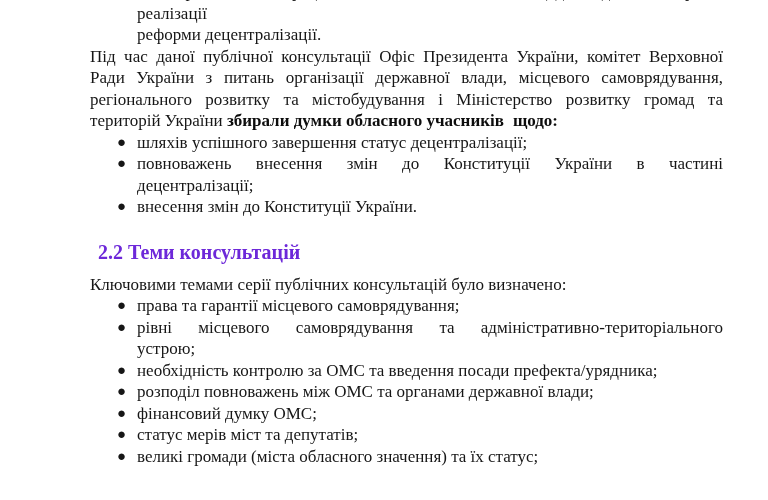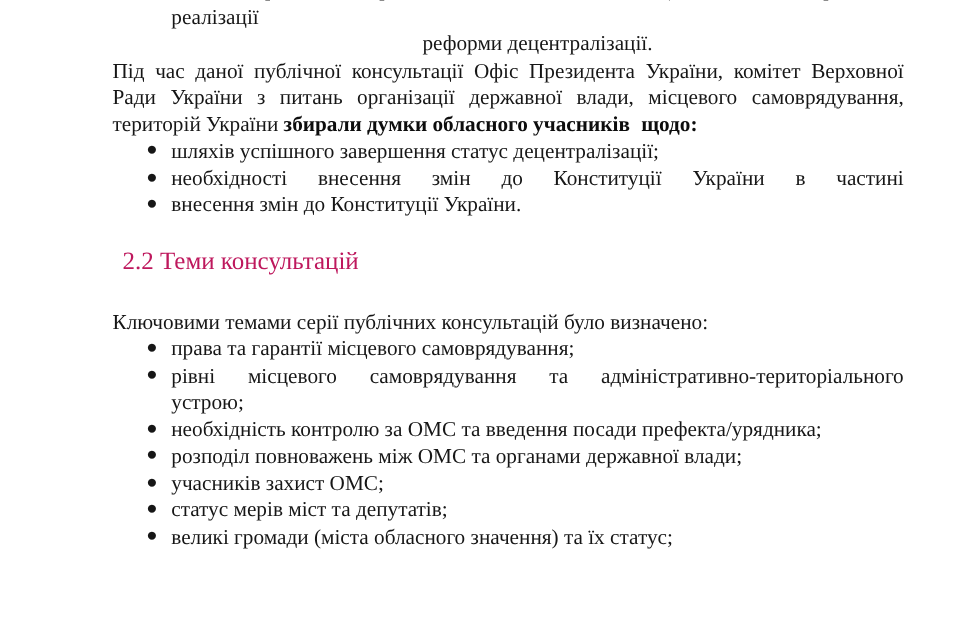--- a/index.html
+++ b/index.html
@@ -7,60 +7,62 @@
     width: 768px; height: 500px; overflow: hidden;
     background: #ffffff;
     color: #161616;
     font-family: "Liberation Serif", "DejaVu Serif", serif;
     font-size: 17px; line-height: 21.5px;
   }
   .page { width: 768px; height: 500px; overflow: hidden; position: relative; background: #ffffff; }
   .content { margin-left: 90px; margin-right: 45px; }
   .jline { text-align: justify; text-align-last: justify; }
   .lline { text-align: left; }
-  .hang { margin-left: 47px; text-align: center; }
+  .hang { margin-left: 47px; }
   .clip-top { margin-top: -19px; }
   .para { margin: 0; }
   .blist { list-style: none; margin: 0; padding: 0; }
   .blist li { position: relative; padding-left: 47px; }
   .blist li .dot {
     position: absolute; left: 27px; top: 0;
     font-size: 15px;
   }
   h2 {
-    font-size: 20px; line-height: 26px; font-weight: 400;
-    margin: 21px 0 25px 8px; color: #be185d;
+    font-size: 20px; line-height: 26px; font-weight: 700;
+    margin: 21px 0 9px 8px; color: #6d28d9;
   }
   b { font-weight: 700; color: #0d0d0d; }
   .gap { margin-left: 9px; }
 </style>
 </head>
 <body>
 
 <div class="page">
   <div class="content">
 
     <div class="hang clip-top jline">обговорення та напрацювання спільного бачення щодо подальших кроків реалізації</div>
 
     <div class="hang lline">реформи децентралізації.</div>
 
     <div class="para">
       <div class="jline">Під час даної публічної консультації Офіс Президента України, комітет Верховної</div>
       <div class="jline">Ради України з питань організації державної влади, місцевого самоврядування,</div>
+      <div class="jline">регіонального розвитку та містобудування і Міністерство розвитку громад та</div>
       <div class="lline"><span>територій України </span><b>збирали думки обласного учасників</b><b class="gap">щодо:</b></div>
     </div>
 
     <ul class="blist">
       <li>
         <span class="dot">●</span>
         <div class="lline">шляхів успішного завершення статус децентралізації;</div>
       </li>
       <li>
         <span class="dot">●</span>
-        <div class="jline">необхідності внесення змін до Конституції України в частині</div>
+        <div class="jline">повноважень внесення змін до Конституції України в частині</div>
+        <div class="lline">децентралізації;</div>
       </li>
       <li>
         <span class="dot">●</span>
         <div class="lline">внесення змін до Конституції України.</div>
       </li>
     </ul>
 
     <h2>2.2 Теми консультацій</h2>
 
     <div class="para lline">Ключовими темами серії публічних консультацій було визначено:</div>
@@ -78,21 +80,21 @@
       <li>
         <span class="dot">●</span>
         <div class="lline">необхідність контролю за ОМС та введення посади префекта/урядника;</div>
       </li>
       <li>
         <span class="dot">●</span>
         <div class="lline">розподіл повноважень між ОМС та органами державної влади;</div>
       </li>
       <li>
         <span class="dot">●</span>
-        <div class="lline">учасників захист ОМС;</div>
+        <div class="lline">фінансовий думку ОМС;</div>
       </li>
       <li>
         <span class="dot">●</span>
         <div class="lline">статус мерів міст та депутатів;</div>
       </li>
       <li>
         <span class="dot">●</span>
         <div class="lline">великі громади (міста обласного значення) та їх статус;</div>
       </li>
     </ul>

